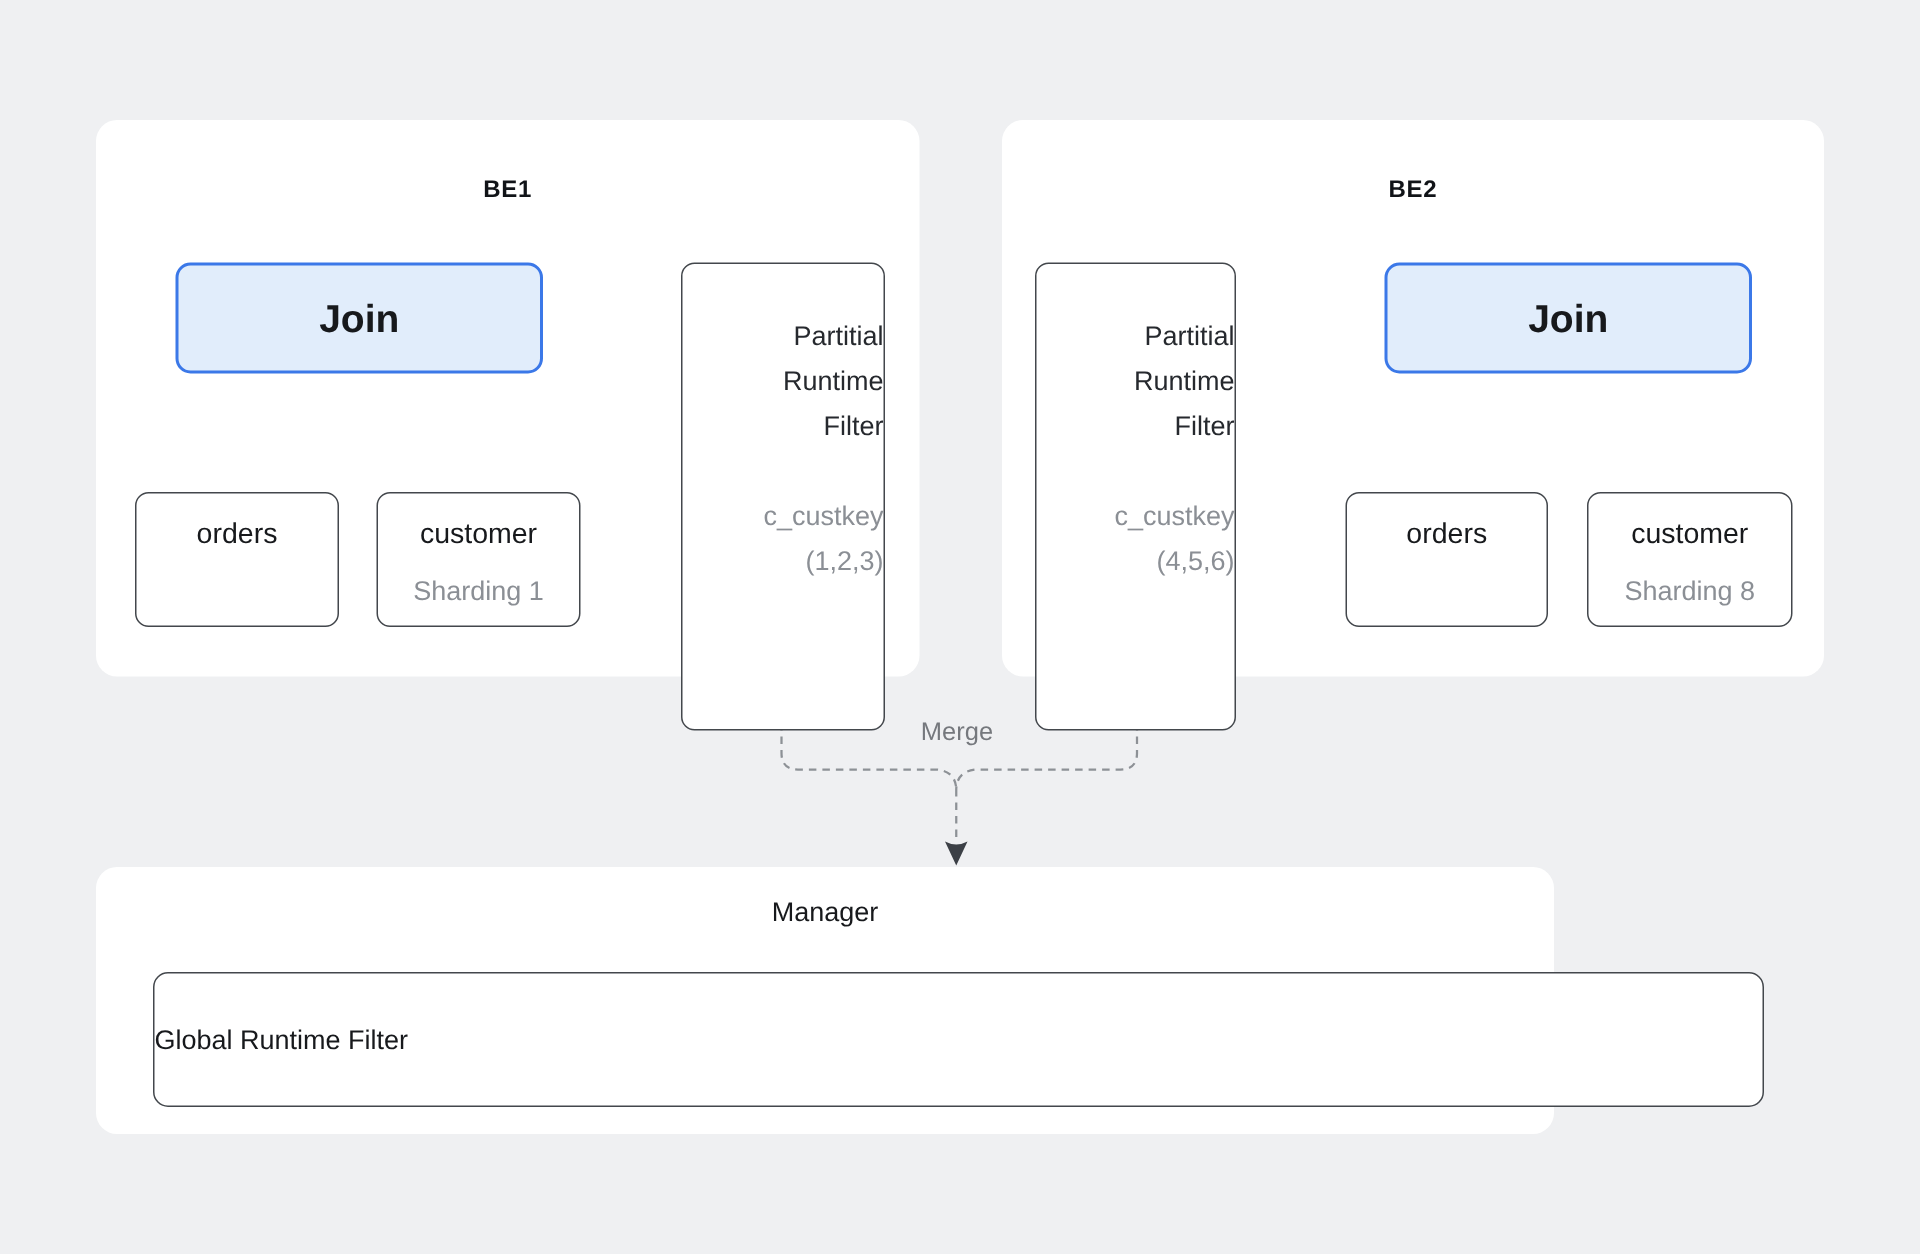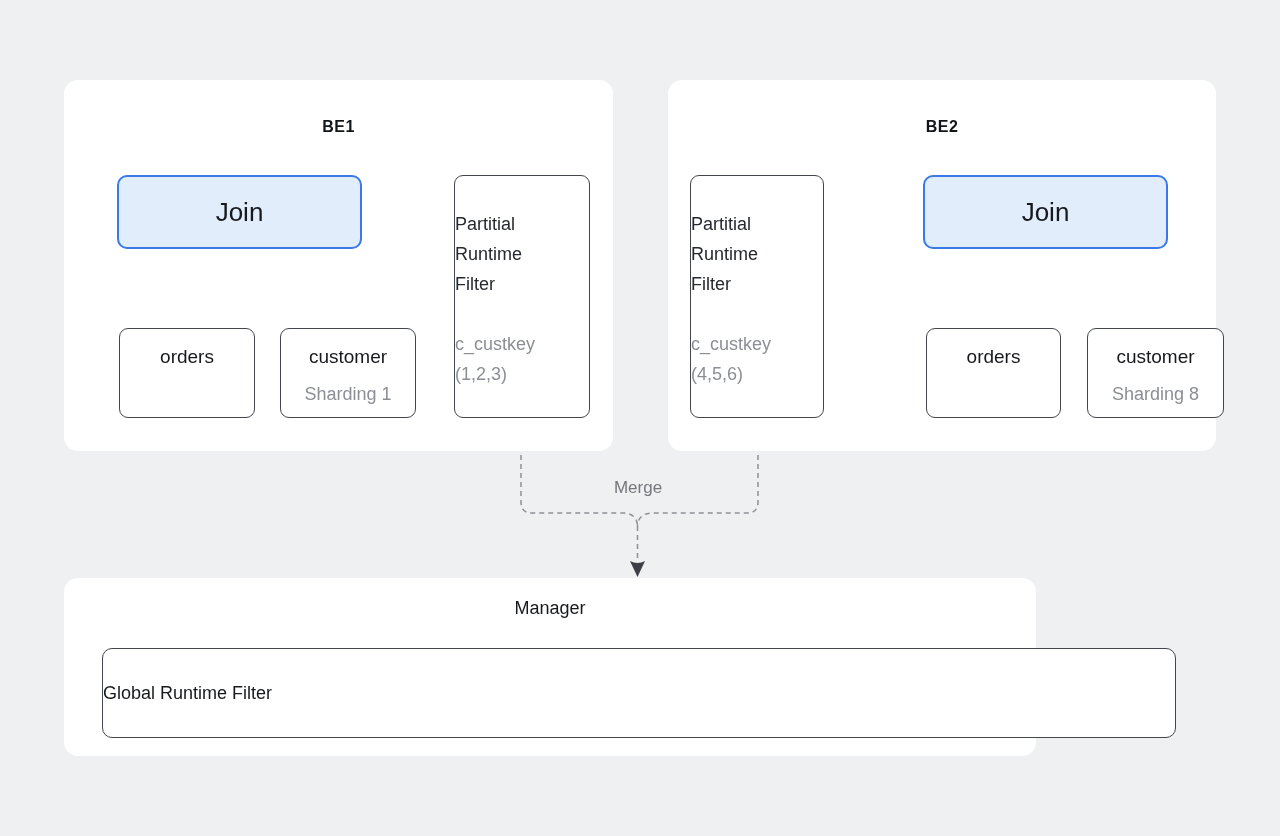--- a/index.html
+++ b/index.html
@@ -14,36 +14,36 @@
     position:absolute;background:#ffffff;border-radius:14px;
   }
   .panel-title{
     position:absolute;left:0;right:0;text-align:center;
     font-size:16px;font-weight:600;letter-spacing:.5px;color:#111418;
   }
   .join-box{
     position:absolute;width:245px;height:74px;
     background:#e1edfb;border:2px solid #3b78e8;border-radius:10px;
     display:flex;align-items:center;justify-content:center;
-    font-size:26px;font-weight:400;color:#17191c;
+    font-size:26px;font-weight:700;color:#17191c;
     box-sizing:border-box;
   }
   .node-box{
     position:absolute;width:136px;height:90px;
     background:#ffffff;border:1.5px solid #43474c;border-radius:9px;
     box-sizing:border-box;text-align:center;
-    padding-top:13px;line-height:29px;font-size:19px;margin-left:29px;
+    padding-top:13px;line-height:29px;font-size:19px;
   }
   .node-box .sub{
     margin-top:9px;color:#8b8f95;font-size:18px;line-height:29px;
   }
   .filter-box{
-    position:absolute;width:136px;height:243px;
+    position:absolute;width:136px;height:312px;
     background:#ffffff;border:1.5px solid #43474c;border-radius:9px;
-    box-sizing:border-box;text-align:left;
+    box-sizing:border-box;text-align:right;
     padding-top:33px;font-size:18px;line-height:30px;color:#26292e;
   }
   .filter-box .gap{height:30px;}
   .filter-box .muted{color:#8b8f95;}
   .merge-label{
     position:absolute;left:578px;top:478px;width:120px;text-align:center;
     font-size:17px;color:#75787d;
   }
   .manager-title{
     position:absolute;left:0;right:0;top:19px;text-align:center;

